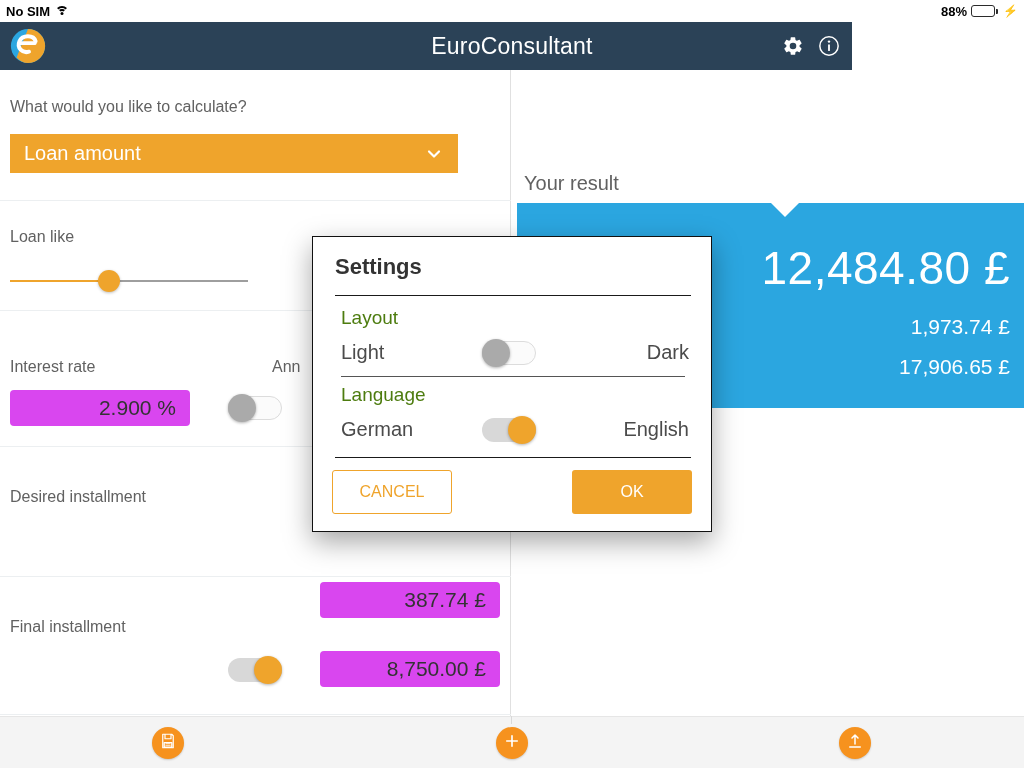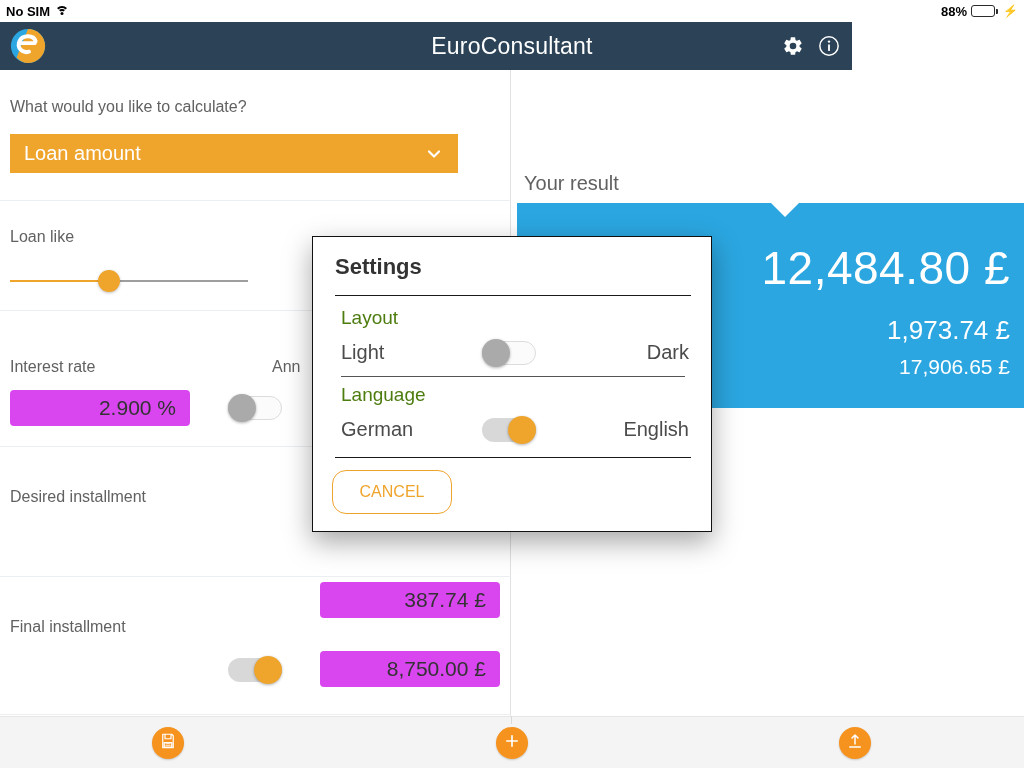--- a/index.html
+++ b/index.html
@@ -122,21 +122,21 @@
   }
   .notch {
     position: absolute; top: 0; left: 254px; width: 0; height: 0;
     border-left: 14px solid transparent; border-right: 14px solid transparent;
     border-top: 14px solid #ffffff;
   }
   .result-main {
     position: absolute; right: 14px; top: 38px; color: #fff;
     font-size: 46px; font-weight: 300; letter-spacing: .5px;
   }
-  .result-sub1 { position: absolute; right: 14px; top: 112px; color: #fff; font-size: 26px; }
+  .result-sub1 { position: absolute; right: 14px; top: 112px; color: #fff; font-size: 21px; }
   .result-sub2 { position: absolute; right: 14px; top: 152px; color: #fff; font-size: 21px; }
 
   
   .bottombar {
     position: absolute; top: 716px; left: 0; width: 1024px; height: 52px;
     background: #f4f4f4; border-top: 1px solid #e6e6e6;
   }
   .fab {
     position: absolute; top: 10px; width: 32px; height: 32px; border-radius: 50%;
     background: #f6921e; display: flex; align-items: center; justify-content: center;
@@ -160,21 +160,21 @@
   }
   .dlg-rule { position: absolute; left: 22px; width: 356px; height: 1px; background: #1a1a1a; }
   .dlg-rule-light { position: absolute; left: 28px; width: 344px; height: 1px; background: #555; }
   .dlg-group-label { position: absolute; left: 28px; font-size: 19px; color: #4d7c0f; }
   .dlg-opt-left { position: absolute; left: 28px; font-size: 20px; color: #4b4b4b; }
   .dlg-opt-right { position: absolute; right: 22px; font-size: 20px; color: #4b4b4b; }
   .dlg-toggle { position: absolute; left: 169px; width: 54px; height: 28px; cursor: pointer; }
   .btn-cancel {
     position: absolute; left: 332px; top: 470px; width: 120px; height: 44px;
     border: 1px solid #efa42c; background: #fff; color: #efa42c;
-    border-radius: 14px; font-size: 16px; cursor: pointer;
+    border-radius: 3px; font-size: 16px; cursor: pointer;
     font-family: "Liberation Sans", sans-serif;
   }
   .btn-ok {
     position: absolute; left: 572px; top: 470px; width: 120px; height: 44px;
     border: none; background: #efa42c; color: #fff;
     border-radius: 3px; font-size: 16px; cursor: pointer;
     font-family: "Liberation Sans", sans-serif;
   }
 </style>
 </head>
@@ -339,13 +339,14 @@
     <div class="dlg-opt-left" style="top:181px;">German</div>
     <div class="toggle on dlg-toggle" style="top:179px;">
       <span class="tr"></span>
         <span class="th"></span>
     </div>
     <div class="dlg-opt-right" style="top:181px;">English</div>
     <div class="dlg-rule" style="top:220px;"></div>
   </div>
 
   <button class="btn-cancel">CANCEL</button>
+  <button class="btn-ok">OK</button>
 </div>
 
 </body></html>

